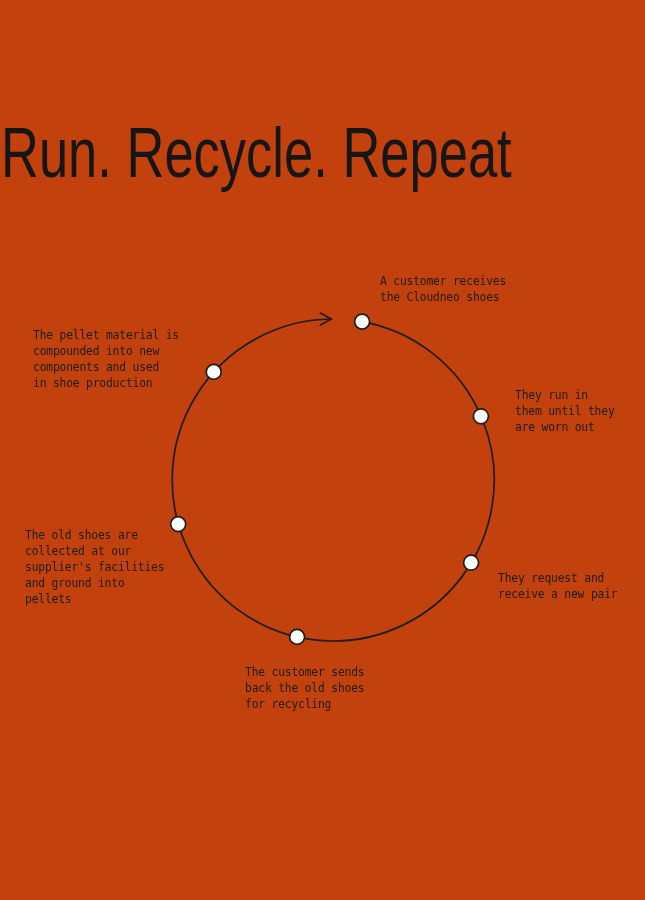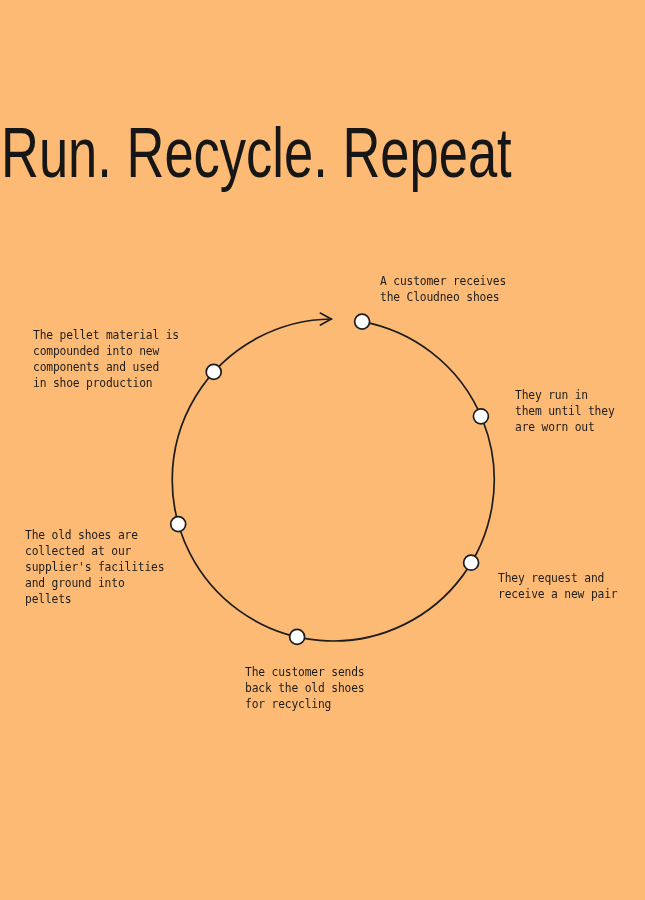--- a/index.html
+++ b/index.html
@@ -1,20 +1,20 @@
 <!DOCTYPE html>
 <html><head>
 <meta charset="utf-8">
 <style>
   html, body { margin: 0; padding: 0; background: #ffffff; }
   #screen {
     position: relative;
     width: 645px;
     height: 900px;
-    background: #fdba74;
+    background: #c2410c;
     overflow: hidden;
     font-family: "Liberation Sans", sans-serif;
   }
   .title {
     position: absolute;
     left: 1px;
     top: 118px;
     font-size: 70px;
     line-height: 70px;
     font-weight: 400;

